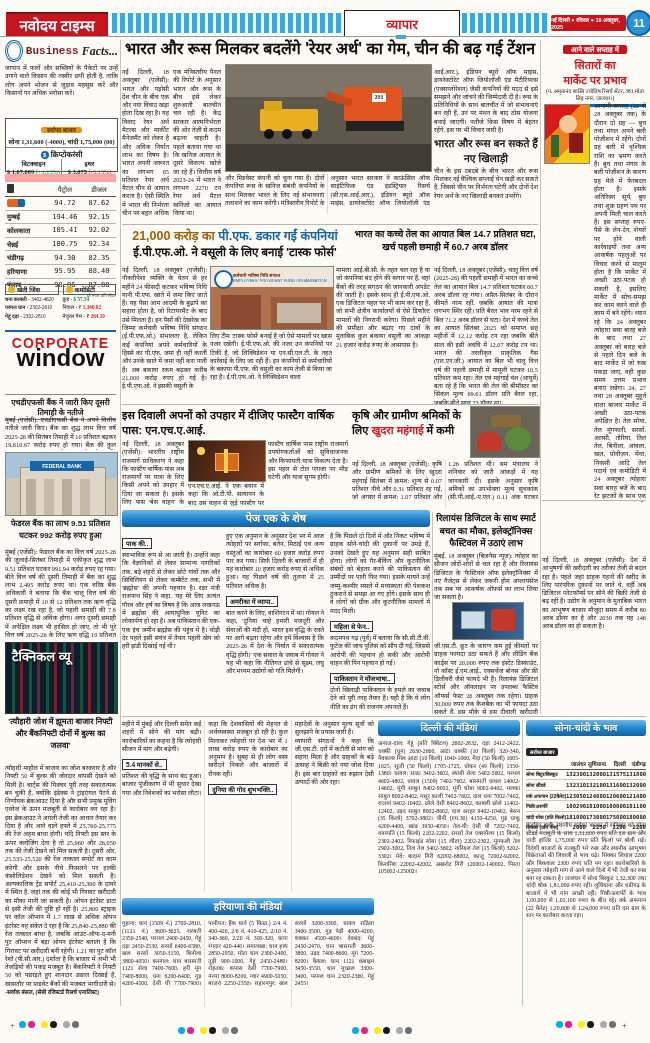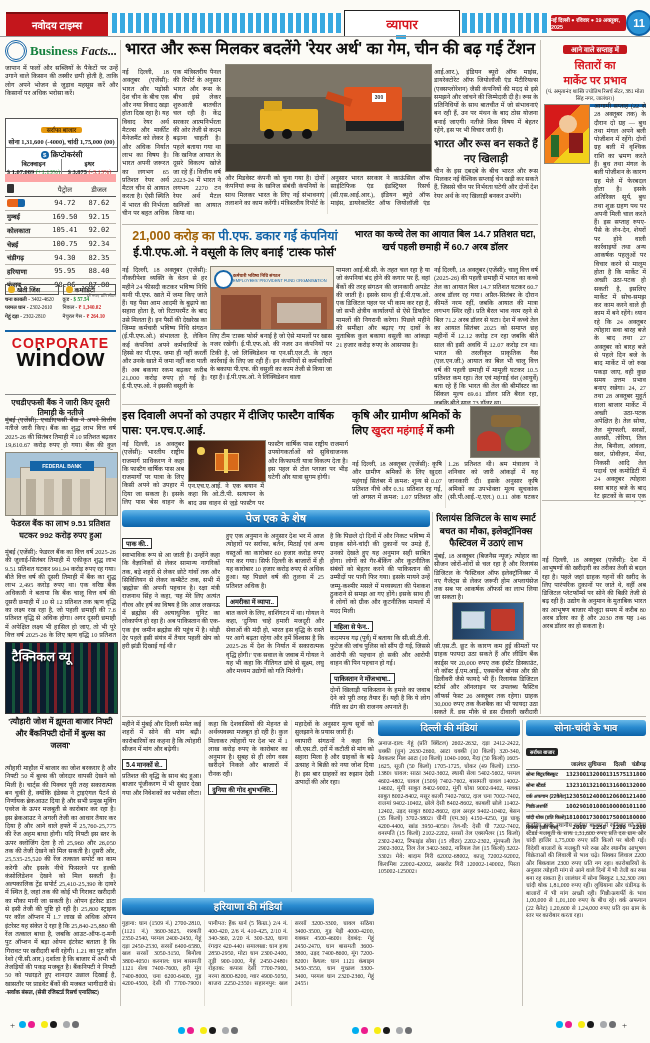--- a/index.html
+++ b/index.html
@@ -31,40 +31,40 @@
   .dot{display:inline-block;width:7px;height:7px;border-radius:50%;margin-right:2px;vertical-align:middle}
   .ph{position:absolute;overflow:hidden;border:1px solid #8a8678}
   .hquote{font-family:"Liberation Sans",sans-serif;font-weight:bold;text-align:center;color:#111}
 </style>
 </head>
 <body>
 
 <div id="page">
 
   <div class="abs" style="left:6px;top:12px;width:102px;height:22px;background:#c4161c;border-top:2px solid #7d0d10;display:flex;align-items:center;justify-content:center">
-    <span class="sans b" style="color:#fff;font-size:10px">नवोदय टाइम्स</span>
+    <span class="sans b" style="color:#fff;font-size:15px">नवोदय टाइम्स</span>
   </div>
   <div class="abs bars" style="left:112px;top:13px;width:230px;height:20px"></div>
   <div class="abs" style="left:344px;top:10px;width:114px;height:25px;background:#fff;border:1.5px solid #222;display:flex;align-items:center;justify-content:center">
     <span class="sans b" style="color:#d6171f;font-size:13px">व्यापार</span>
   </div>
   <div class="abs" style="left:396px;top:35px;width:10px;height:4px;background:#38a9e0"></div>
   <div class="abs bars" style="left:462px;top:13px;width:86px;height:20px"></div>
   <div class="abs" style="left:551px;top:15px;width:75px;height:16px;background:#c4161c;border-radius:2px;display:flex;align-items:center;justify-content:center">
     <span class="sans b" style="color:#fff;font-size:5.4px">नई दिल्ली ● रविवार ● 19 अक्तूबर, 2025</span>
   </div>
   <div class="abs" style="left:626px;top:10px;width:22px;height:22px;border-radius:50%;background:#2a93d5;border:2px solid #0d63a8;display:flex;align-items:center;justify-content:center">
     <span class="sans b" style="color:#fff;font-size:11px">11</span>
   </div>
   <div class="hl" style="left:0;top:36px;width:650px;border-color:#999"></div>
 
   <div class="abs" style="left:5px;top:40px;width:113px">
     <div style="display:flex;align-items:center;gap:3px">
       <span style="width:16px;height:16px;border-radius:50%;border:3px double #1565a8;display:inline-block"></span>
-      <span class="b" style="font-size:13px;color:#15803d;font-family:Liberation Serif, serif">Business</span>
+      <span class="b" style="font-size:11px;color:#7f1d1d;font-family:Liberation Mono, monospace">Business</span>
       <span class="b" style="font-size:12px;font-style:italic;color:#222">Facts...</span>
     </div>
     <div class="t j" style="height:40px;margin-top:2px">जापान में फलों और सब्जियों के पैकेटों पर उन्हें उगाने वाले किसान की तस्वीर छपी होती है, ताकि लोग अपने भोजन से जुड़ाव महसूस करें और किसानों पर अधिक भरोसा करें।</div>
   </div>
 
   <div class="abs" style="left:5px;top:118px;width:111px;height:52px;border:1px solid #555;background:#fff">
     <div class="ctr" style="margin-top:-1px">
       <span class="sans b" style="background:#e89b12;color:#4a2a00;font-size:6px;padding:0 6px;border-radius:2px">सर्राफा बाजार</span>
     </div>
     <div class="ctr b" style="font-size:6.4px;border-bottom:1px solid #888;padding:1px 0">सोना 1,31,600 (-4000), चांदी 1,75,000 (00)</div>
@@ -92,21 +92,21 @@
       <div class="c2 b sans" style="font-size:7px">पैट्रोल</div>
       <div class="c3 b sans" style="font-size:7px">डीजल</div>
     </div>
     <div class="frow">
       <div class="c1"><span style="display:inline-block;width:18px;height:8px;background:linear-gradient(90deg,#e8641a 60%,#1565a8 60%);border-radius:2px"></span><span></span></div>
       <div class="c2">94.72</div>
         <div class="c3">87.62</div>
     </div>
     <div class="frow">
         <div class="c1">मुम्बई</div>
-        <div class="c2">169.50</div>
+        <div class="c2">194.46</div>
         <div class="c3">92.15</div>
       </div>
     <div class="frow">
         <div class="c1">कोलकाता</div>
         <div class="c2">105.41</div>
         <div class="c3">92.02</div>
       </div>
     <div class="frow">
         <div class="c1">चेन्नई</div>
         <div class="c2">100.75</div>

